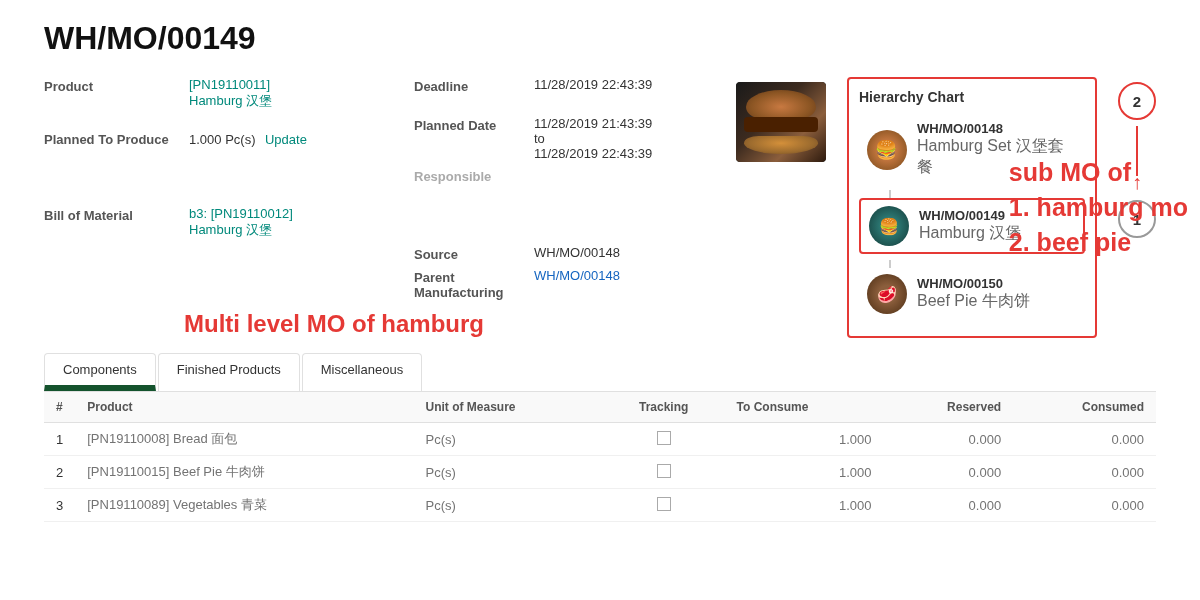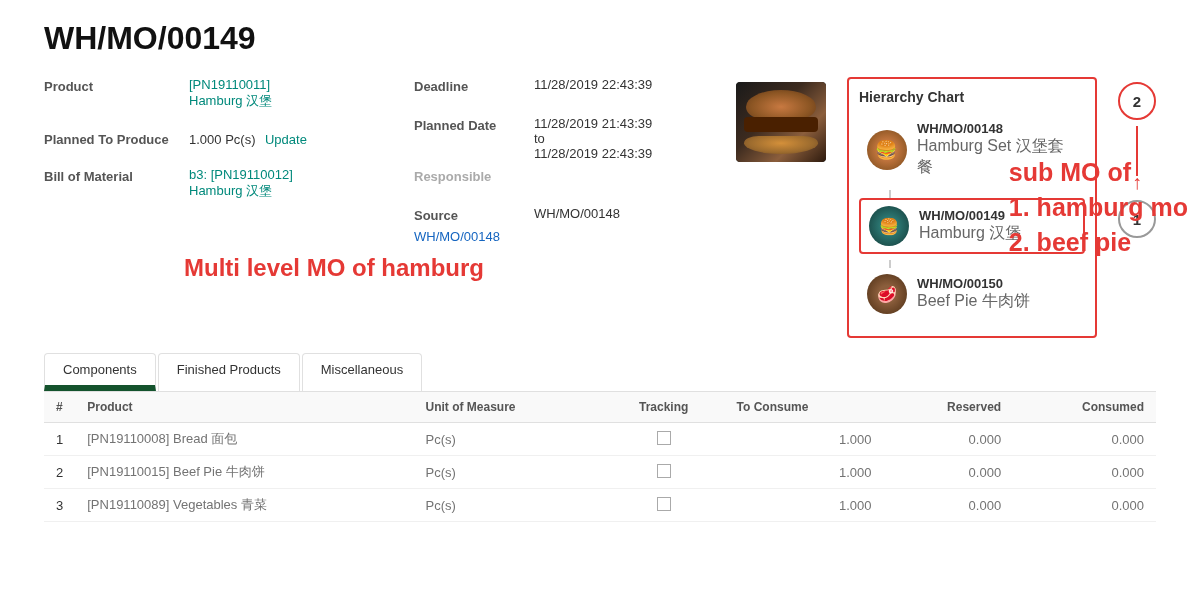--- a/index.html
+++ b/index.html
@@ -305,21 +305,21 @@
           <span class="field-label">Planned Date</span>
           <div>
             <div class="field-value">11/28/2019 21:43:39</div>
             <div class="field-value">to</div>
             <div class="field-value">11/28/2019 22:43:39</div>
           </div>
         </div>
       </div>
 
       <div style="display:grid; grid-template-columns: 350px 1fr; gap: 0 20px; margin-bottom: 6px;">
-        <div style="display:grid; grid-template-columns: 145px 1fr; align-items:start;">
+        <div style="display:grid; grid-template-columns: 145px 1fr; align-items:start;margin-top:39px;">
           <span class="field-label">Bill of Material</span>
           <div>
             <div class="field-link">b3: [PN19110012]</div>
             <div class="field-link">Hamburg 汉堡</div>
           </div>
         </div>
         <div style="display:grid; grid-template-columns: 120px 1fr; align-items:start;">
           <span class="field-label" style="color:#aaa;">Responsible</span>
           <span class="field-value"></span>
         </div>
@@ -329,20 +329,21 @@
         <div></div>
         <div style="display:grid; grid-template-columns: 120px 1fr; align-items:start;">
           <span class="field-label">Source</span>
           <span class="field-value">WH/MO/00148</span>
         </div>
       </div>
 
       <div style="display:grid; grid-template-columns: 350px 1fr; gap: 0 20px; margin-bottom: 6px;">
         <div></div>
         <div style="display:grid; grid-template-columns: 120px 1fr; align-items:start;">
+          <span class="field-label">Parent Manufacturing</span>
           <span class="field-link-blue">WH/MO/00148</span>
         </div>
       </div>
 
       <div style="margin-top: 10px; font-size: 24px; font-weight: bold; color: #e53935; margin-left: 140px;">Multi level MO of  hamburg</div>
 
     </div>
 
     <div class="right-panel">
 

